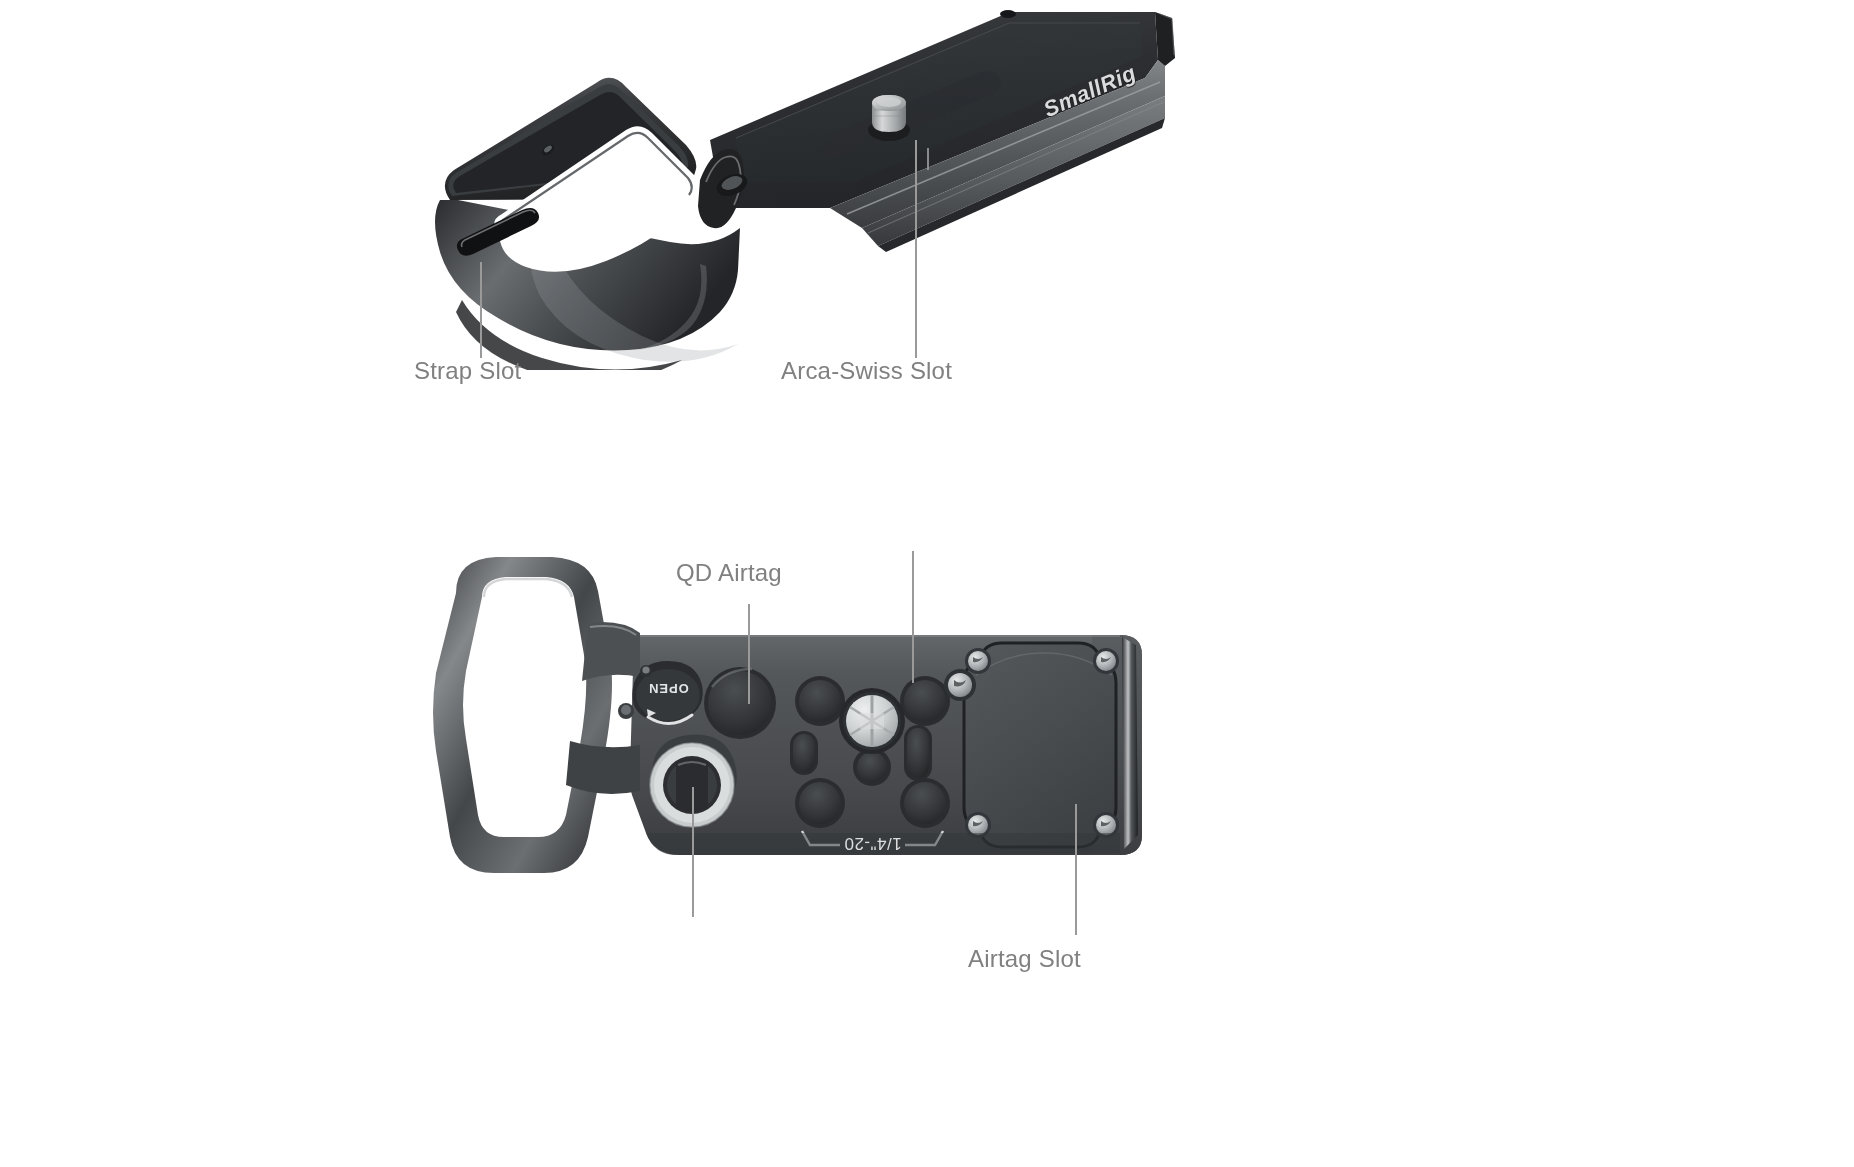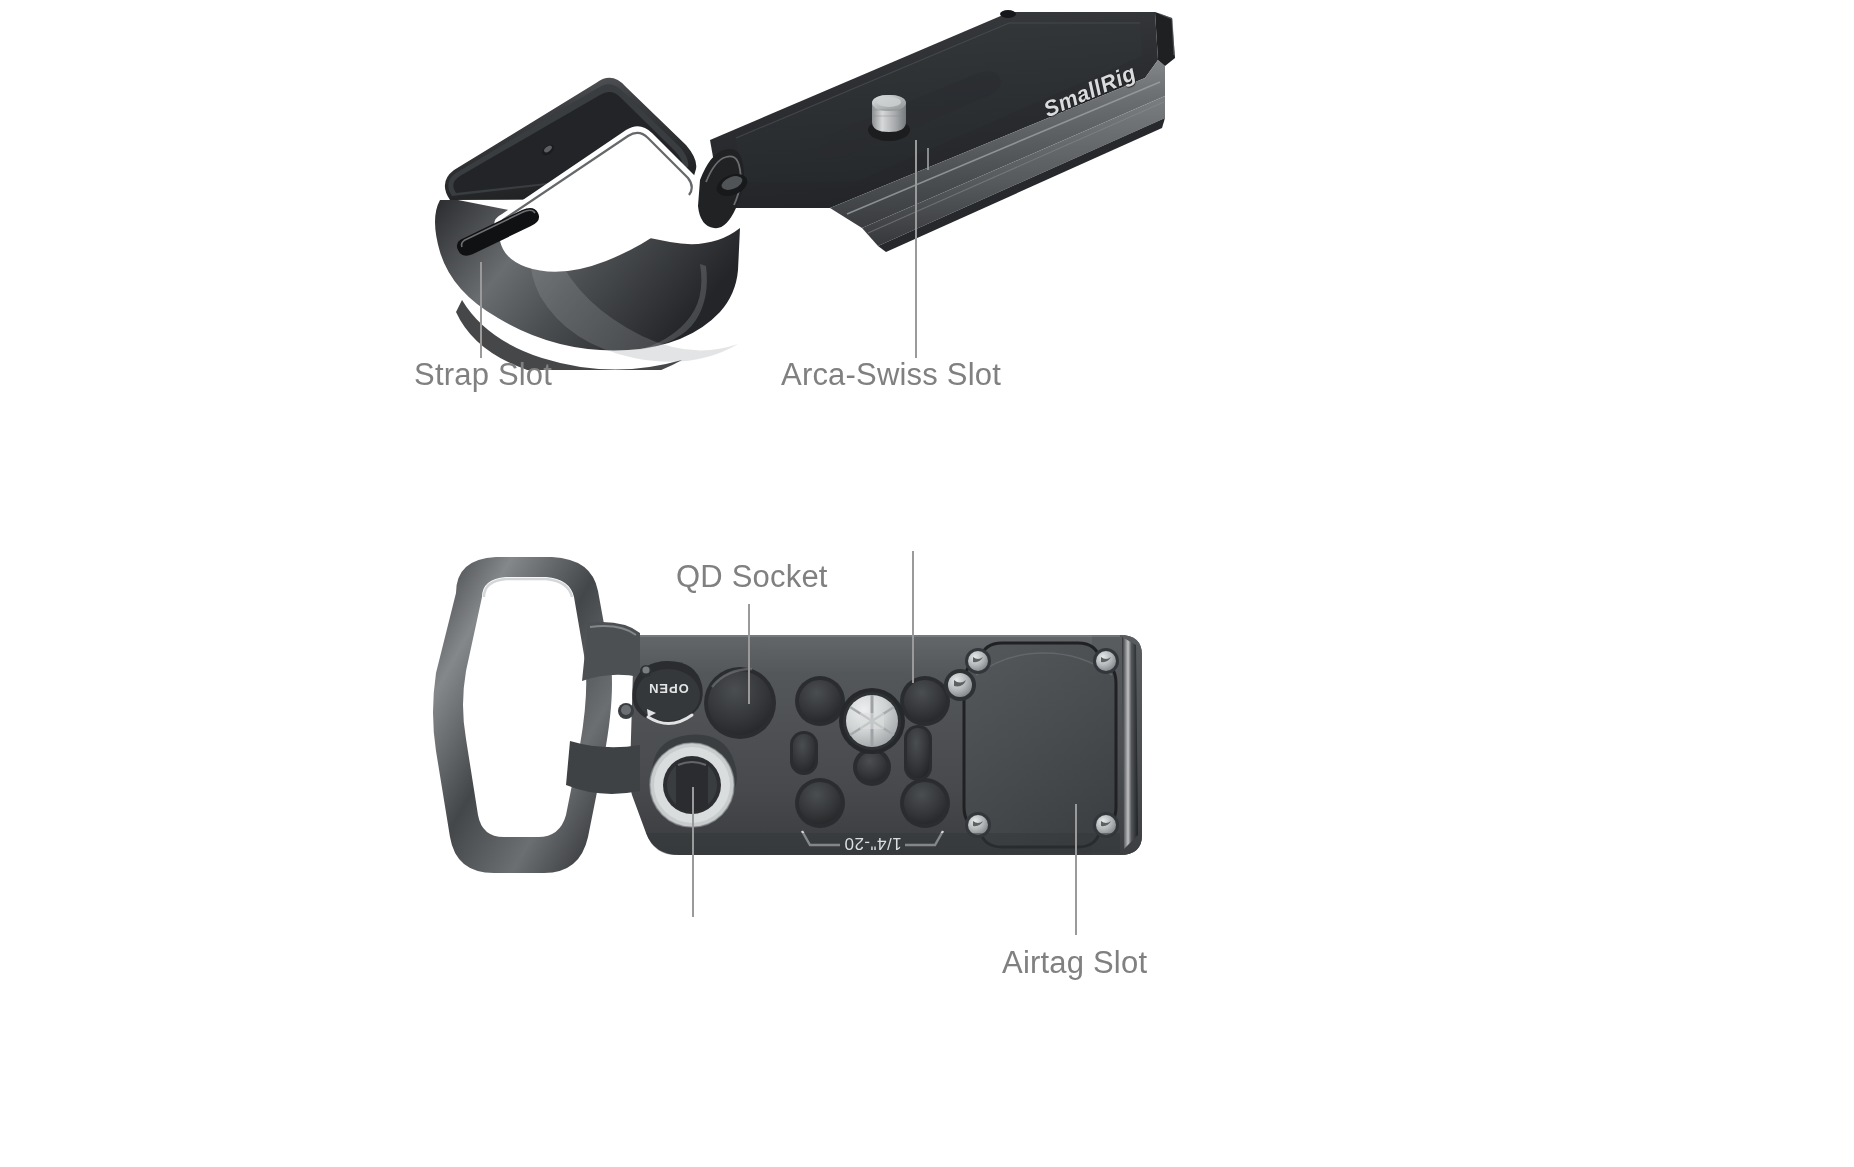--- a/index.html
+++ b/index.html
@@ -14,21 +14,21 @@
   #stage {
     position: relative;
     width: 1854px;
     height: 1167px;
     background: #ffffff;
     overflow: hidden;
   }
   .callout-label {
     position: absolute;
     color: #808080;
-    font-size: 31px;
+    font-size: 24px;
     font-weight: 400;
     letter-spacing: 0.2px;
     white-space: nowrap;
     font-family: "Liberation Sans", sans-serif;
   }
   .leader {
     position: absolute;
     width: 1.6px;
     background: #9a9a9a;
   }
@@ -357,16 +357,16 @@
     
     <div class="engrave" style="left:424px; top:298px; font-size:17px; font-weight:400; letter-spacing:0.5px;
                 color:#dcdedf; transform:rotate(180deg); transform-origin:center;">1/4"-20</div>
   </div>
 
   <div class="leader" style="left:748px; top:604px; height:100px;"></div>
   <div class="leader" style="left:912px; top:551px; height:132px;"></div>
   <div class="leader" style="left:692px; top:787px; height:130px;"></div>
   <div class="leader" style="left:1075px; top:804px; height:131px;"></div>
 
-  <div class="callout-label" style="left:676px; top:559px;">QD Socket</div>
-  <div class="callout-label" style="left:1002px; top:945px;">Airtag Slot</div>
+  <div class="callout-label" style="left:676px; top:559px;">QD Airtag</div>
+  <div class="callout-label" style="left:968px; top:945px;">Airtag Slot</div>
 
 </div>
 
 </body></html>

